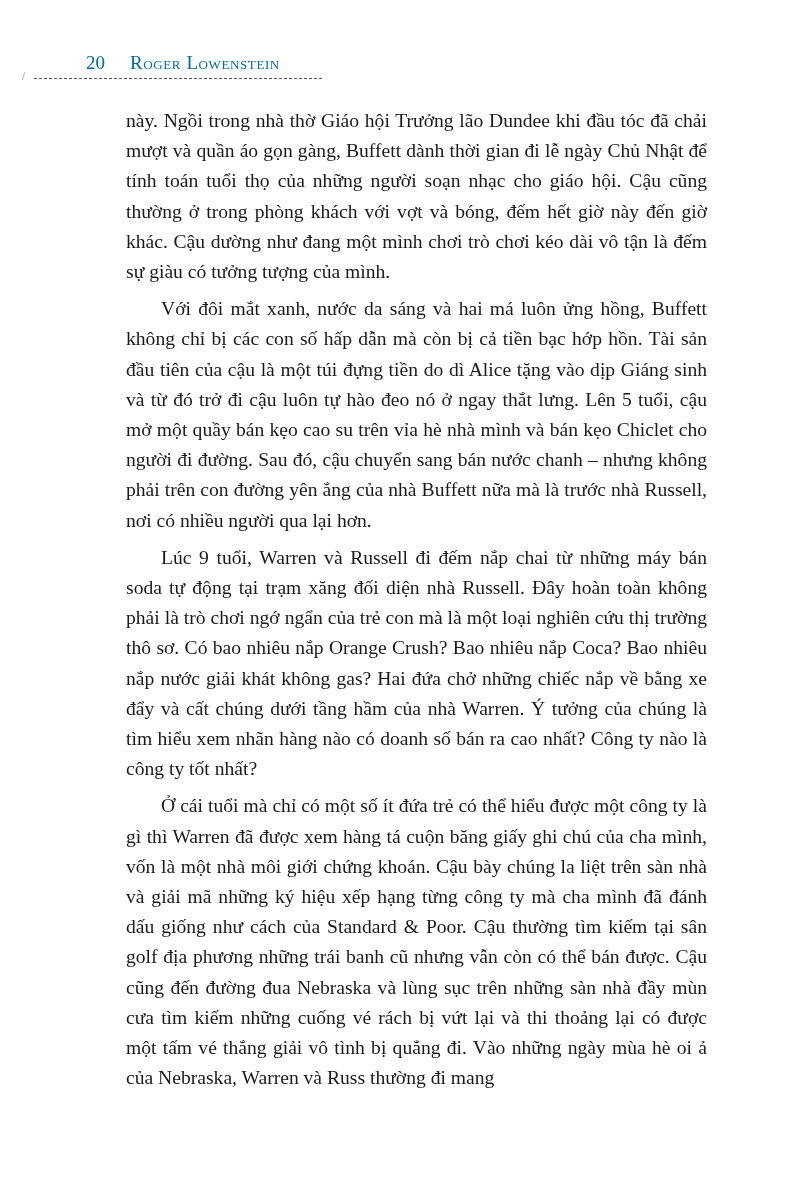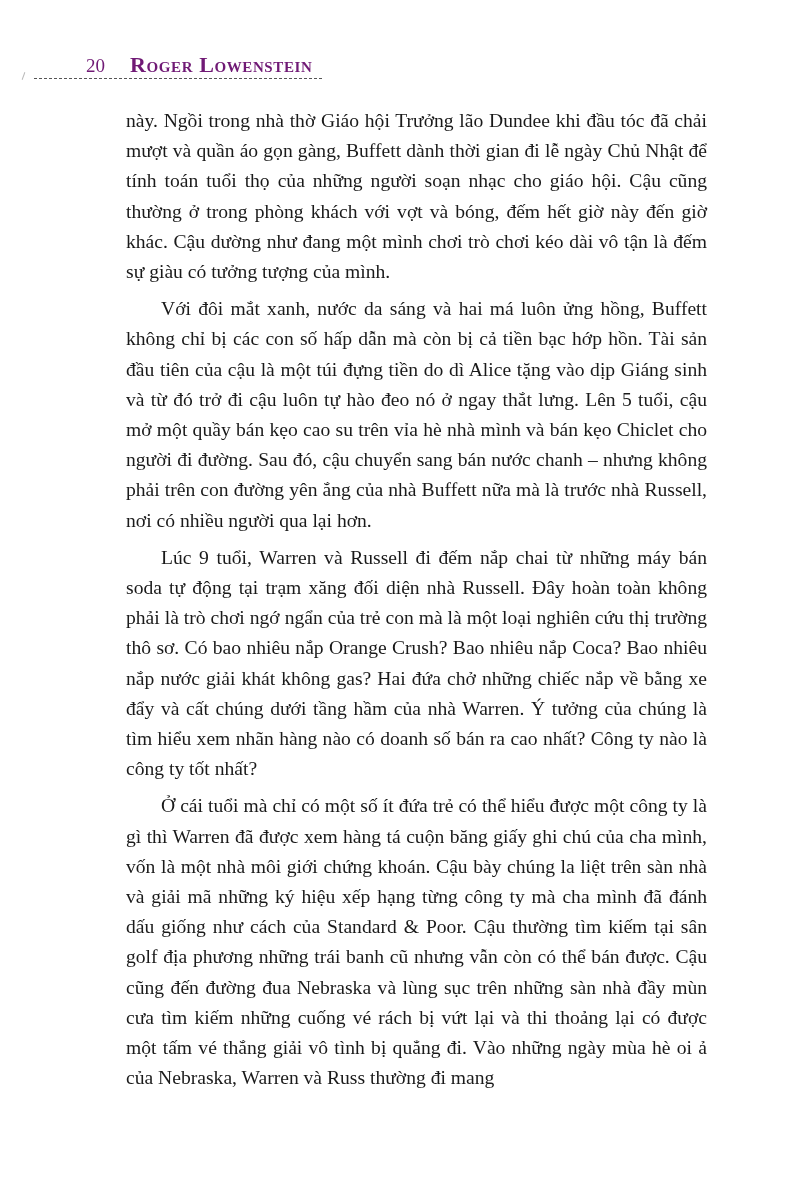--- a/index.html
+++ b/index.html
@@ -16,30 +16,30 @@
       color: #1a1a1a;
     }
     .running-header {
       position: absolute;
       left: 86px;
       top: 52px;
       height: 26px;
       display: flex;
       align-items: baseline;
       font-size: 19px;
-      color: #701a75;
+      color: #0369a1;
     }
     .page-number {
       width: 44px;
     }
     .author-name {
       font-variant: small-caps;
       letter-spacing: 0.6px;
-      font-weight: bold;
-      font-size: 22px;
+      font-weight: normal;
+      font-size: 19px;
     }
     .header-rule {
       position: absolute;
       left: 34px;
       top: 78px;
       width: 288px;
       height: 0;
       border-top: 1.4px dashed #555;
     }
     .corner-mark {

